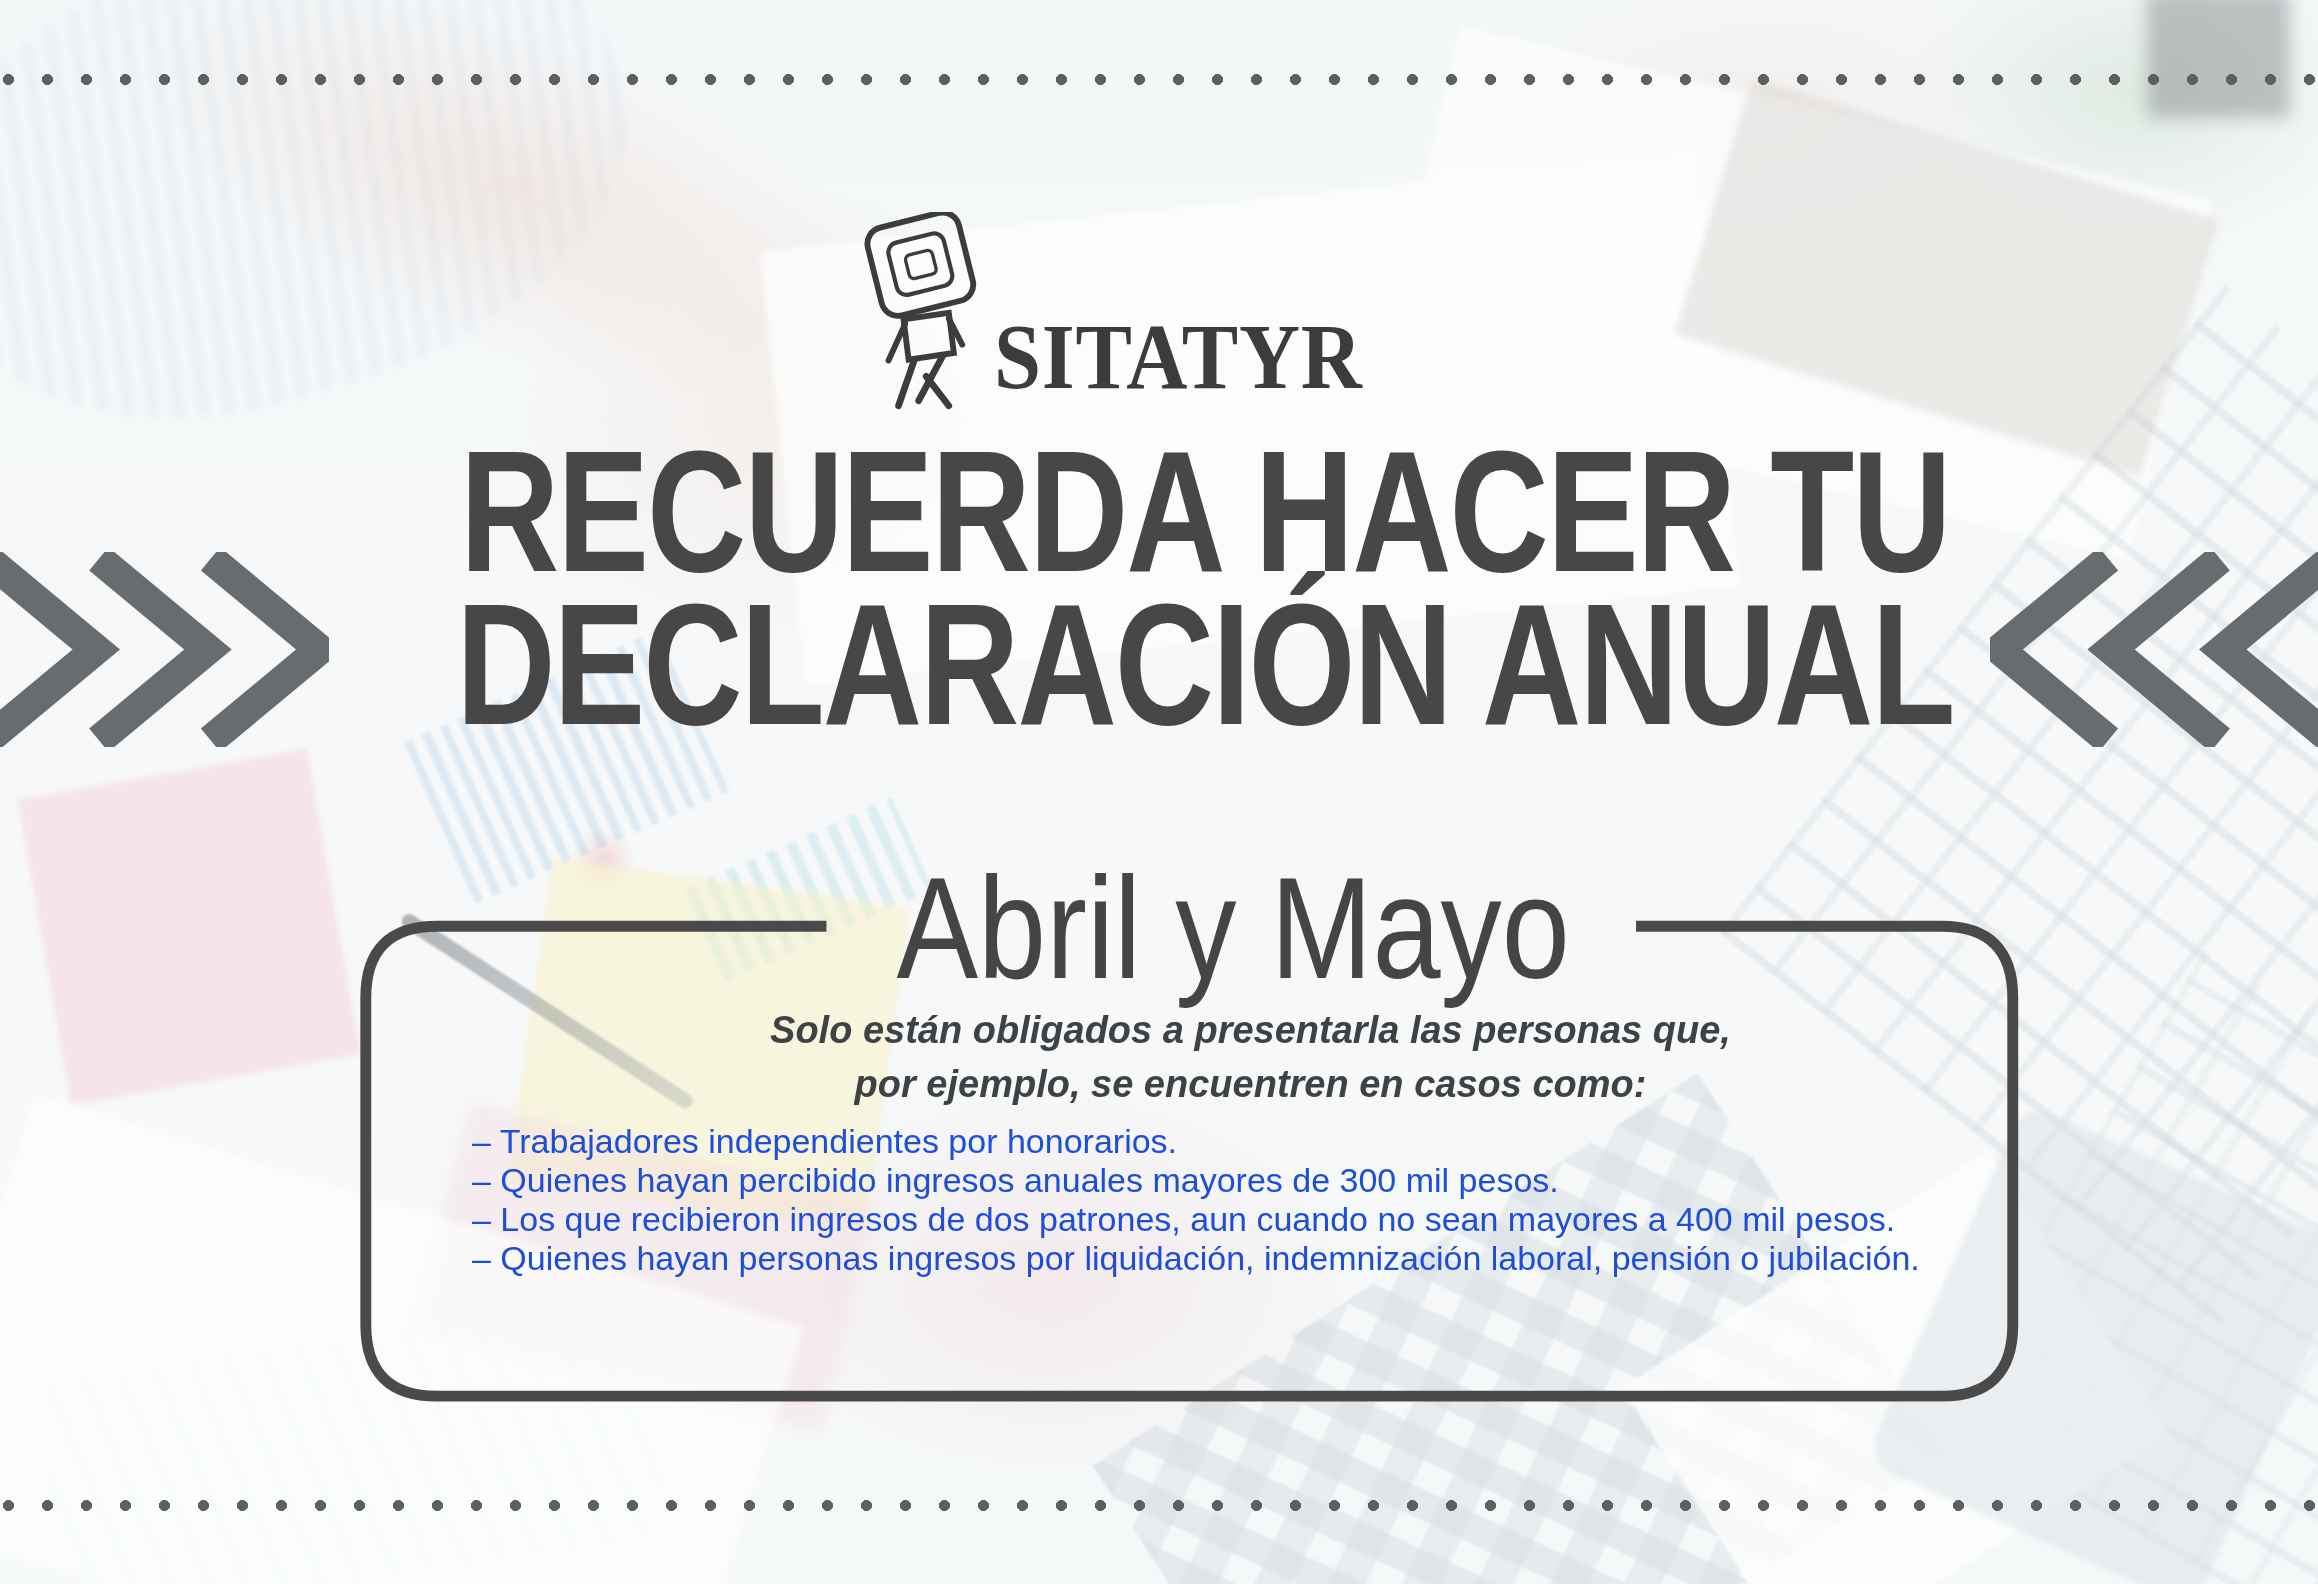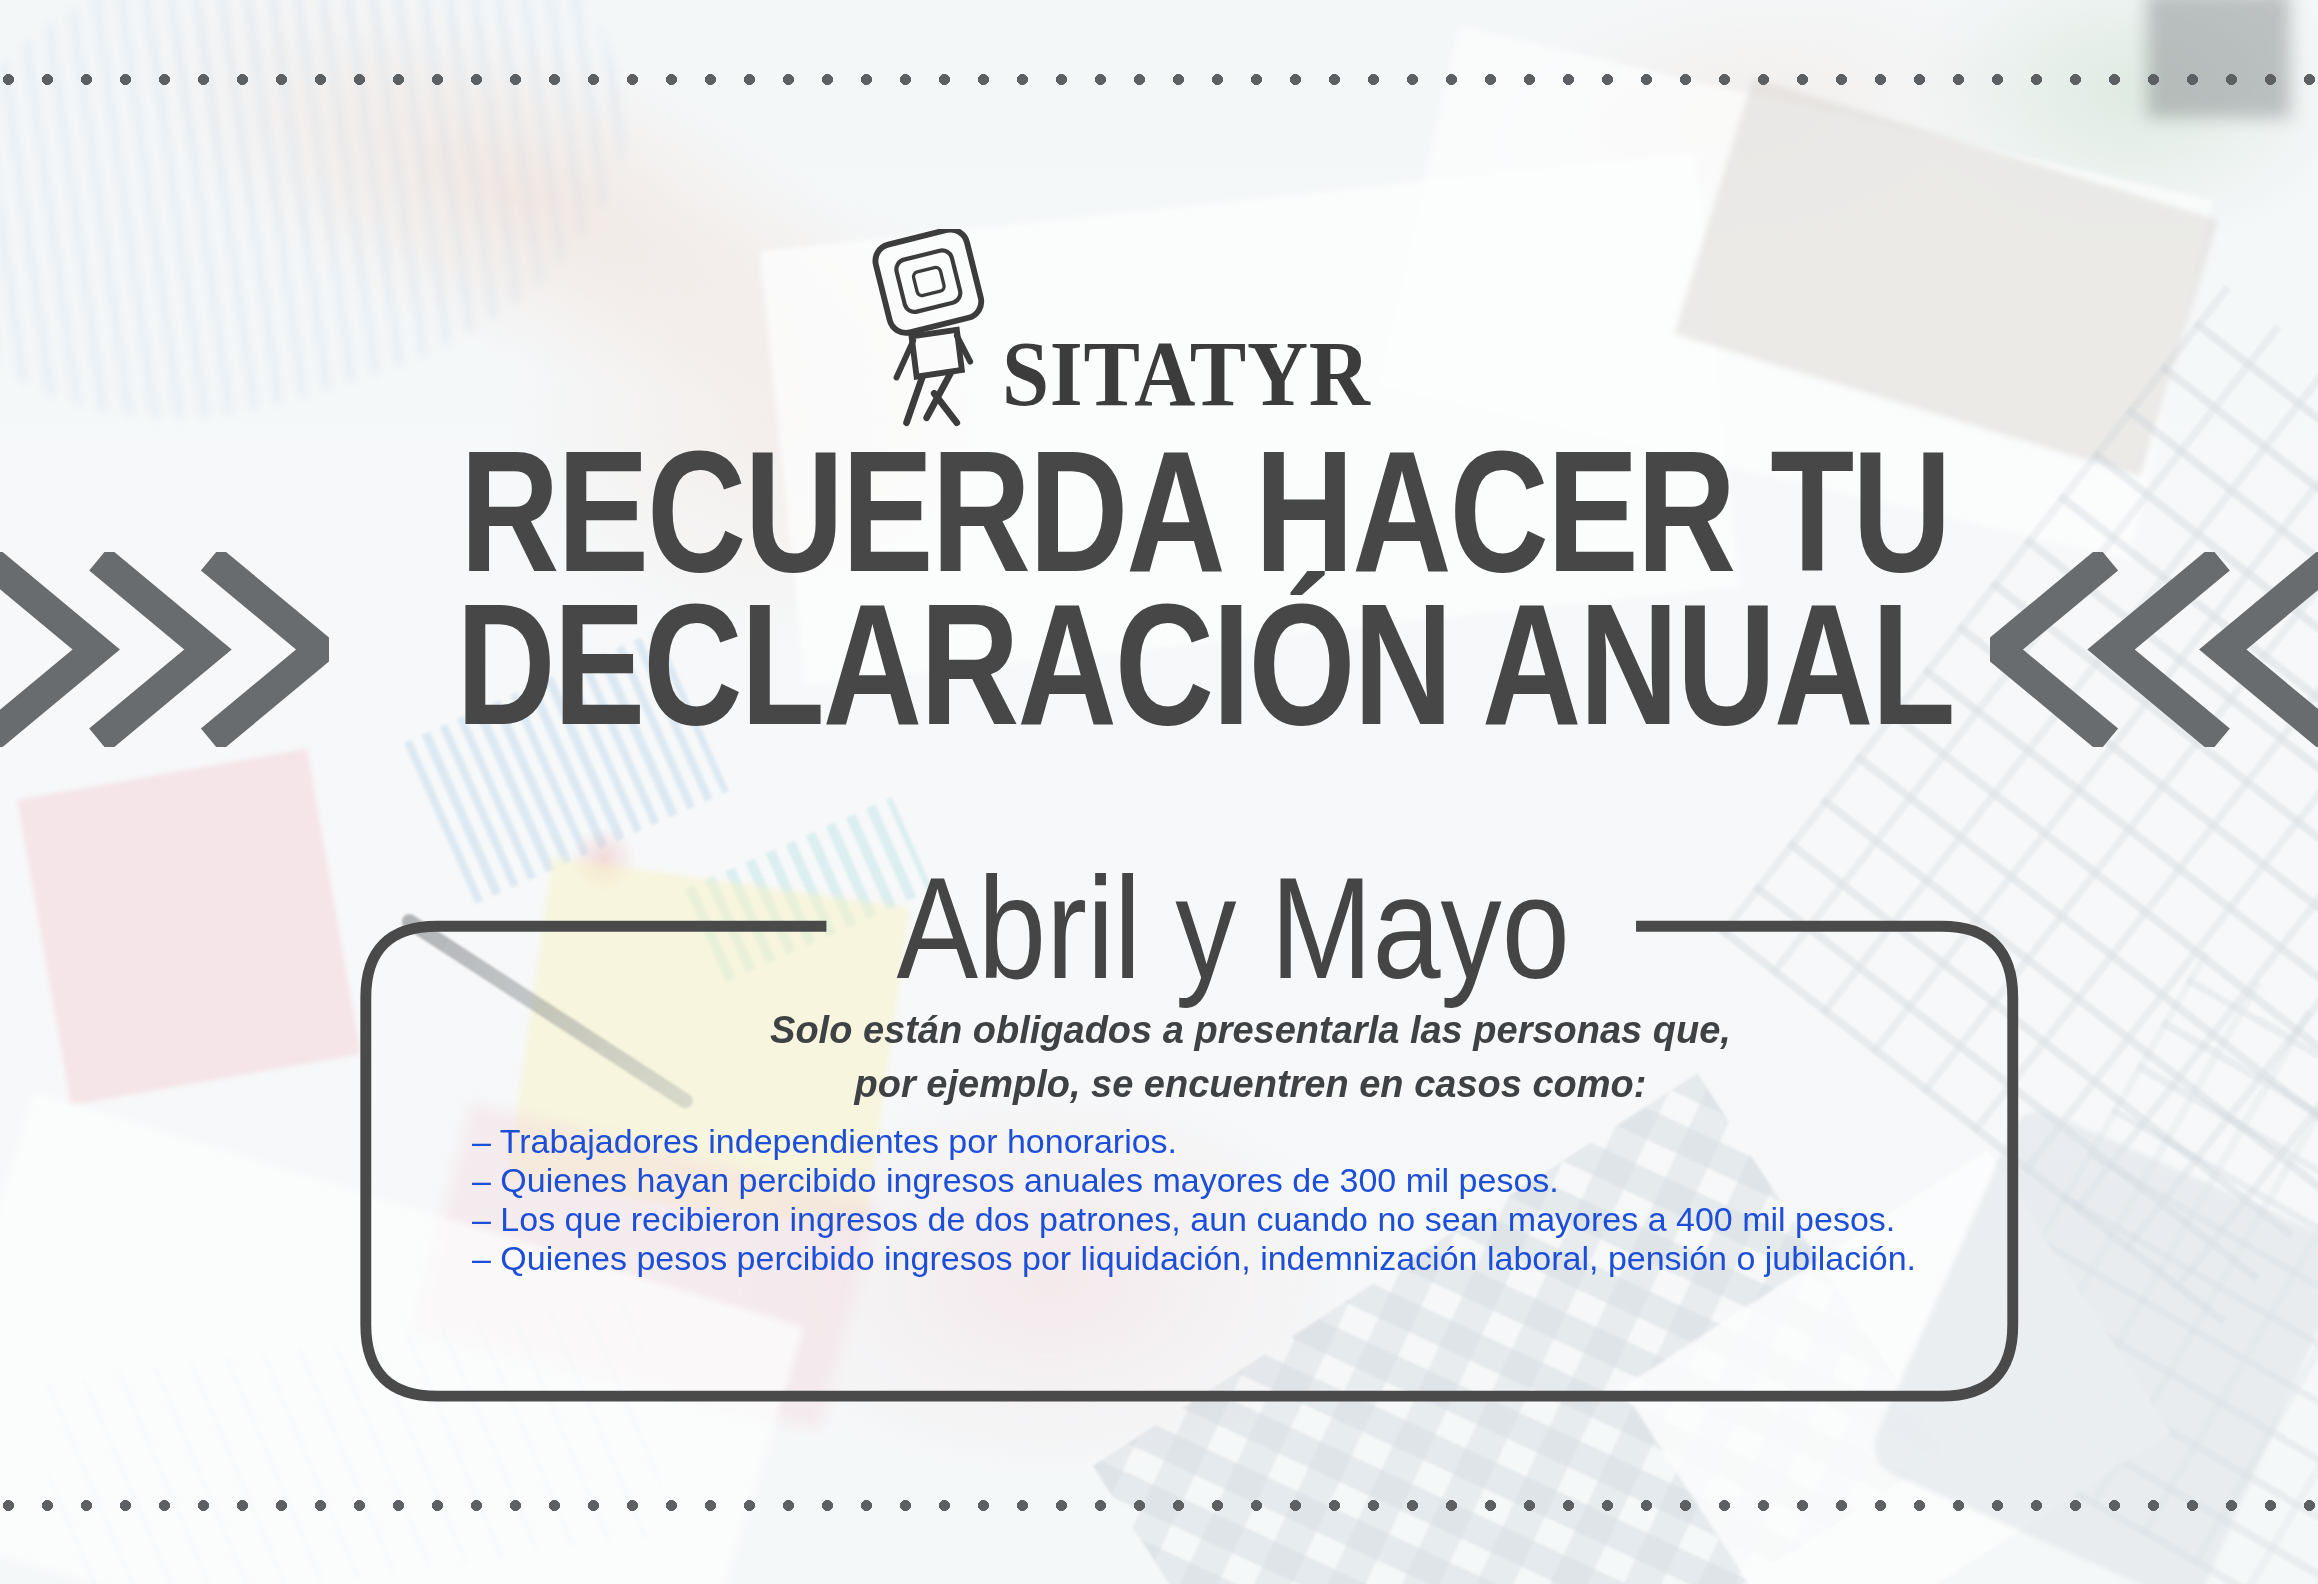--- a/index.html
+++ b/index.html
@@ -78,21 +78,21 @@
   .dots{left:0;width:2319px;height:13.4px;
     background-image:radial-gradient(circle 5.7px at 8.4px 6.7px,#5c6063 96%,rgba(92,96,99,0) 100%);
     background-size:39px 13.4px;background-repeat:repeat-x;}
   .dots-top{top:73px;}
   .dots-bottom{top:1499px;}
 
   .chev{top:552px;width:336px;height:195px;}
   .chev-left{left:-6.7px;}
   .chev-right{left:1990px;transform:scaleX(-1);}
 
-  .logo{top:229px;left:0;width:2258px;display:flex;justify-content:center;align-items:flex-end;gap:5px;padding-left:8px;}
+  .logo{top:212px;left:0;width:2258px;display:flex;justify-content:center;align-items:flex-end;gap:5px;}
   .logo-text{font-family:"Liberation Serif",serif;font-weight:bold;font-size:94px;line-height:1;
     color:#3c3c3c;letter-spacing:0.8px;transform:scaleX(.9);transform-origin:left bottom;margin-bottom:8.4px;white-space:nowrap;}
 
   .title{top:435px;left:45px;width:2319px;text-align:center;color:#474747;font-weight:bold;
     font-size:172px;line-height:153px;letter-spacing:-2.5px;white-space:nowrap;}
   .title .scale{display:inline-block;transform:scaleX(.8);transform-origin:center;}
 
   .months{top:857px;left:0;width:2319px;text-align:center;color:#454545;font-weight:normal;
     font-size:144px;line-height:144px;white-space:nowrap;}
   .months .scale{display:inline-block;transform:translateX(74px) scaleX(.85);}
@@ -183,15 +183,15 @@
 
 <div class="fg intro">
   <div>Solo están obligados a presentarla las personas que,</div>
   <div>por ejemplo, se encuentren en casos como:</div>
 </div>
 
 <div class="fg cases">
   <div>– Trabajadores independientes por honorarios.</div>
   <div>– Quienes hayan percibido ingresos anuales mayores de 300 mil pesos.</div>
   <div>– Los que recibieron ingresos de dos patrones, aun cuando no sean mayores a 400 mil pesos.</div>
-  <div>– Quienes pesos percibido ingresos por liquidación, indemnización laboral, pensión o jubilación.</div>
+  <div>– Quienes hayan personas ingresos por liquidación, indemnización laboral, pensión o jubilación.</div>
 </div>
 
 
 </body></html>

